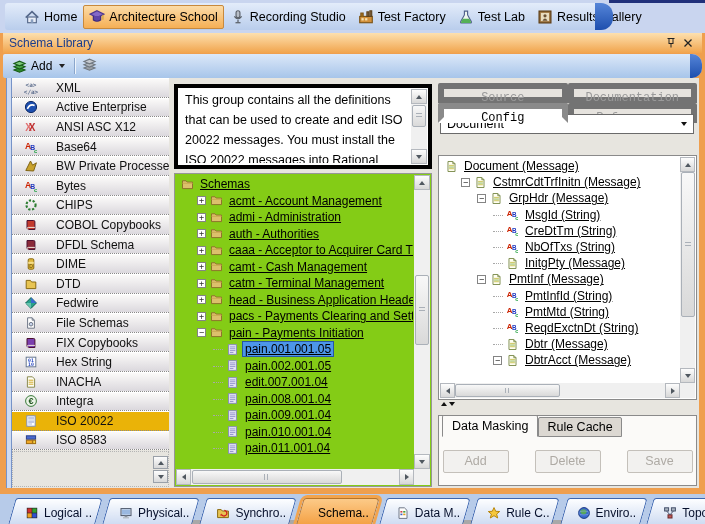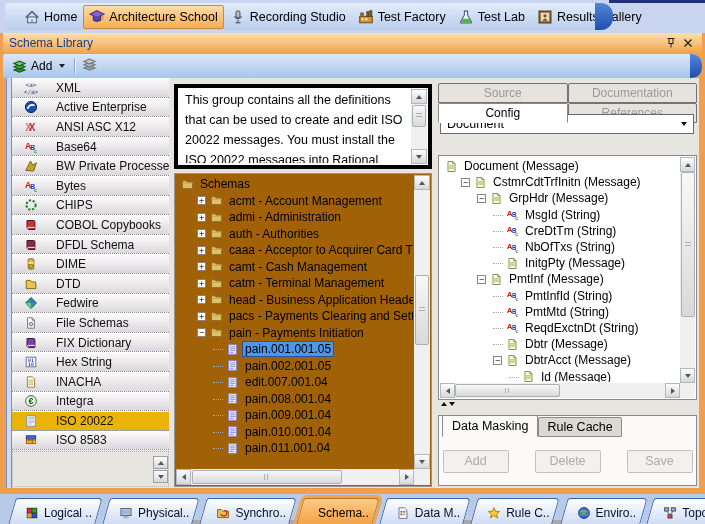--- a/index.html
+++ b/index.html
@@ -82,40 +82,40 @@
     background-image:repeating-linear-gradient(#aab0b8 0 1px,rgba(0,0,0,0) 1px 3px);}
   .hscroll{position:absolute;left:1px;right:17px;bottom:1px;height:16px;background:#f0f0f0;}
   .hsb-btn{position:absolute;top:0;width:15px;height:16px;background:linear-gradient(#fdfdfd,#d8d8d8);
     border:1px solid #b4b8be;box-sizing:border-box;display:flex;align-items:center;justify-content:center;}
   .hsb-thumb{position:absolute;top:1px;height:14px;background:linear-gradient(#f8f8f8,#d9d9d9);
     border:1px solid #aab0b8;border-radius:2px;box-sizing:border-box;}
   .hsb-thumb::after{content:"";position:absolute;top:3px;bottom:3px;left:50%;margin-left:-3px;width:6px;
     background-image:repeating-linear-gradient(90deg,#aab0b8 0 1px,rgba(0,0,0,0) 1px 3px);}
   .sb-corner{position:absolute;right:1px;bottom:1px;width:16px;height:16px;background:#f0f0f0;}
 
-  .tree-box{position:absolute;left:3px;right:2px;top:95px;bottom:1px;background:#a16207;
+  .tree-box{position:absolute;left:3px;right:2px;top:95px;bottom:1px;background:#84cc16;
     border:1px solid #969696;box-sizing:border-box;}
   .tree-view{position:absolute;left:2px;top:2px;right:18px;bottom:18px;overflow:hidden;}
   .trow{display:flex;align-items:center;white-space:nowrap;font-size:12px;color:#000;}
   .tree-view .trow{height:16.5px;}
   .exp{width:9px;height:9px;border:1px solid #848484;background:#fff;font-size:8.5px;line-height:7px;
     text-align:center;margin-right:4px;box-sizing:border-box;color:#333;flex:none;
     font-family:"DejaVu Sans Mono",monospace;}
   .exp-sp{width:10px;height:1px;border-bottom:1px dotted #a8a8a8;margin-right:3px;flex:none;align-self:center;}
   .trow .icon{margin-right:4px;}
   .trow .icon svg{width:13px;height:13px;}
-  .tlbl{padding:0 2px;}
+  .tlbl{padding:0 2px;text-decoration:underline;}
   .tsel .tlbl{background:#4d96e8;outline:1px solid #2456a4;}
 
   
   .rightp{position:absolute;left:430px;right:0;top:0;bottom:0;}
   .rtabs{position:absolute;left:2px;right:2px;top:5px;display:grid;grid-template-columns:1fr 1fr;
     grid-auto-rows:20px;}
-  .rtab{font-size:12px;text-align:center;line-height:18px;border:1px solid #737373;background:#e6e3de;
-    color:#9a9a9a;box-sizing:border-box;border-radius:2px 2px 0 0;}
+  .rtab{font-size:12px;text-align:center;line-height:18px;border:6px solid #737373;background:#e6e3de;
+    color:#9a9a9a;box-sizing:border-box;border-radius:2px 2px 0 0;font-family:Liberation Mono, monospace;}
   .rtab.active{background:#fff;color:#000;border-color:#8a8a8a;border-bottom-color:#fff;position:relative;z-index:2;}
   .dropdown{position:absolute;left:4px;right:5px;top:36px;height:20px;background:#fff;border:1px solid #6a6a6a;
     display:flex;align-items:center;font-size:12.5px;padding-left:6px;box-sizing:border-box;color:#000;}
   .dd-arrow{margin-left:auto;width:18px;display:flex;align-items:center;justify-content:center;}
   .tree2{position:absolute;left:2px;right:2px;top:77px;height:245px;background:#fff;border:1px solid #8a8a8a;
     box-sizing:border-box;}
   .tree-view2{position:absolute;left:2px;top:2px;right:17px;bottom:17px;overflow:hidden;}
   .tree-view2 .trow{height:16.2px;font-size:12px;}
   .splitter{position:absolute;left:5px;top:324px;display:flex;gap:2px;align-items:center;}
   .splitter .tri-up{border-bottom-color:#111;}
@@ -387,21 +387,21 @@
               </span>
               <span>File Schemas</span>
             </div>
             <div class="side-item">
               <span class="icon">
                 <svg width="14" height="14" viewBox="0 0 14 14" xmlns="http://www.w3.org/2000/svg">
                   <path d="M3 2.5 h6.6 a1.3 1.3 0 0 1 1.3 1.3 v7.7 H4.3 A1.3 1.3 0 0 1 3 10.2 z" fill="#7a3fae" stroke="#4a1030"></path>
                   <path d="M10.9 9.4 H4.3 a1.15 1.15 0 0 0 0 2.3" fill="none" stroke="#efe6dc"></path>
                 </svg>
               </span>
-              <span>FIX Dictionary</span>
+              <span>FIX Copybooks</span>
             </div>
             <div class="side-item">
               <span class="icon">
                 <svg width="14" height="14" viewBox="0 0 14 14" xmlns="http://www.w3.org/2000/svg">
                   <rect x="2.2" y="2.2" width="9.6" height="9.6" fill="#fff" stroke="#687890"></rect>
                   <text x="7" y="6.9" font-size="4.8" text-anchor="middle" fill="#2040c0" font-family="DejaVu Sans Mono" font-weight="bold">01</text>
                   <text x="7" y="11.3" font-size="4.8" text-anchor="middle" fill="#2040c0" font-family="DejaVu Sans Mono" font-weight="bold">10</text>
                 </svg>
               </span>
               <span>Hex String</span>
@@ -852,33 +852,20 @@
                   <svg width="14" height="14" viewBox="0 0 14 14" xmlns="http://www.w3.org/2000/svg">
                     <path d="M3.2 1.6 h5.2 l2.4 2.4 v8.4 H3.2 z" fill="#fffef2" stroke="#7a8a4a"></path>
                     <path d="M8.4 1.6 v2.4 h2.4" fill="none" stroke="#7a8a4a"></path>
                     <line x1="4.4" y1="5.8" x2="9.6" y2="5.8" stroke="#c8c050"></line>
                     <line x1="4.4" y1="7.6" x2="9.6" y2="7.6" stroke="#88b048"></line>
                     <line x1="4.4" y1="9.4" x2="9.6" y2="9.4" stroke="#c8c050"></line>
                   </svg>
                 </span>
                 <span class="tlbl">DbtrAcct (Message)</span>
               </div>
-              <div class="trow" style="padding-left:68px">
-                <span class="exp-sp"></span>
-                <span class="icon">
-                  <svg width="14" height="14" viewBox="0 0 14 14" xmlns="http://www.w3.org/2000/svg">
-                    <path d="M3.2 1.6 h5.2 l2.4 2.4 v8.4 H3.2 z" fill="#fffef2" stroke="#7a8a4a"></path>
-                    <path d="M8.4 1.6 v2.4 h2.4" fill="none" stroke="#7a8a4a"></path>
-                    <line x1="4.4" y1="5.8" x2="9.6" y2="5.8" stroke="#c8c050"></line>
-                    <line x1="4.4" y1="7.6" x2="9.6" y2="7.6" stroke="#88b048"></line>
-                    <line x1="4.4" y1="9.4" x2="9.6" y2="9.4" stroke="#c8c050"></line>
-                  </svg>
-                </span>
-                <span class="tlbl">Id (Message)</span>
-              </div>
             </div>
           <div class="vscroll" style="width:15px;bottom:16px;">
             <div class="sb-btn" style="top:0;width:15px;">
                 <span class="tri-up"></span>
               </div>
             <div class="sb-thumb" style="top:15px;height:145px;"></div>
             <div class="sb-btn" style="bottom:0;width:15px;">
                 <span class="tri-down"></span>
               </div>
           </div>

